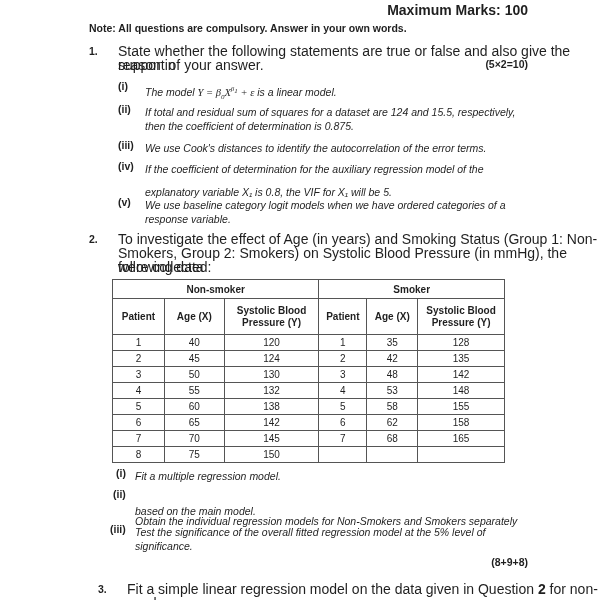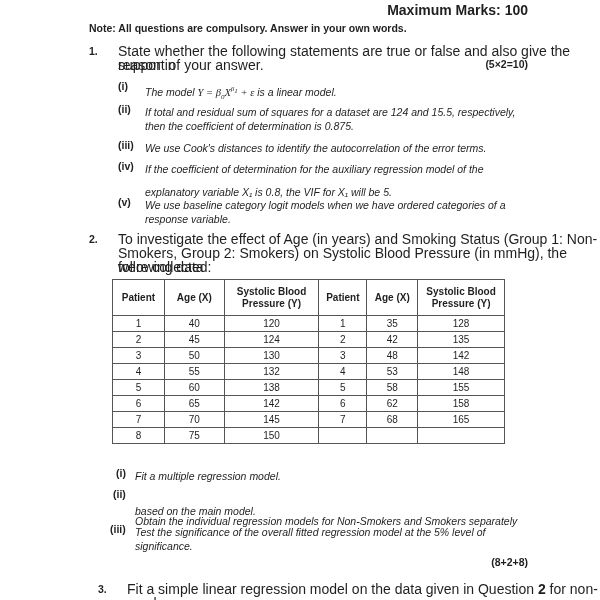--- a/index.html
+++ b/index.html
@@ -70,20 +70,24 @@
 <table class="data">
   <colgroup>
     <col style="width:52px">
       <col style="width:60px">
       <col style="width:95px">
     <col style="width:48px">
       <col style="width:51px">
       <col style="width:87px">
   </colgroup>
   <tbody>
+      <tr class="grp">
+    <th colspan="3">Non-smoker</th>
+    <th colspan="3">Smoker</th>
+  </tr>
   <tr class="cols">
     <th><span>Patient</span></th>
     <th><span>Age (X)</span></th>
     <th><span>Systolic Blood</span><br><span>Pressure (Y)</span></th>
     <th><span>Patient</span></th>
     <th><span>Age (X)</span></th>
     <th><span>Systolic Blood</span><br><span>Pressure (Y)</span></th>
   </tr>
   <tr>
     <td>1</td>
@@ -156,18 +160,18 @@
 <div class="abs sub-text" style="left:135px; top:466px;">Fit a multiple regression model.</div>
 
 <div class="abs sub-label" style="left:113px; top:488px;">(ii)</div>
 <div class="abs sub-text" style="left:135px; top:487px;margin-top:24px;">Obtain the individual regression models for Non-Smokers and Smokers separately</div>
 <div class="abs sub-text" style="left:135px; top:501px;">based on the main model.</div>
 
 <div class="abs sub-label" style="left:110px; top:523px;">(iii)</div>
 <div class="abs sub-text" style="left:135px; top:522px;">Test the significance of the overall fitted regression model at the 5% level of</div>
 <div class="abs sub-text" style="left:135px; top:536px;">significance.</div>
 
-<div class="abs marks" style="right:72px; top:556px;">(8+2+8)</div>
+<div class="abs marks" style="right:72px; top:556px;">(8+9+8)</div>
 
 <div class="abs qnum" style="left:98px; top:583px;">3.</div>
 <div class="abs qtext" style="left:127px; top:582px;">
   <span>Fit a simple linear regression model on the data given in Question </span><span class="bold">2</span><span> for non-smokers</span>
 </div>
 
 </body></html>

